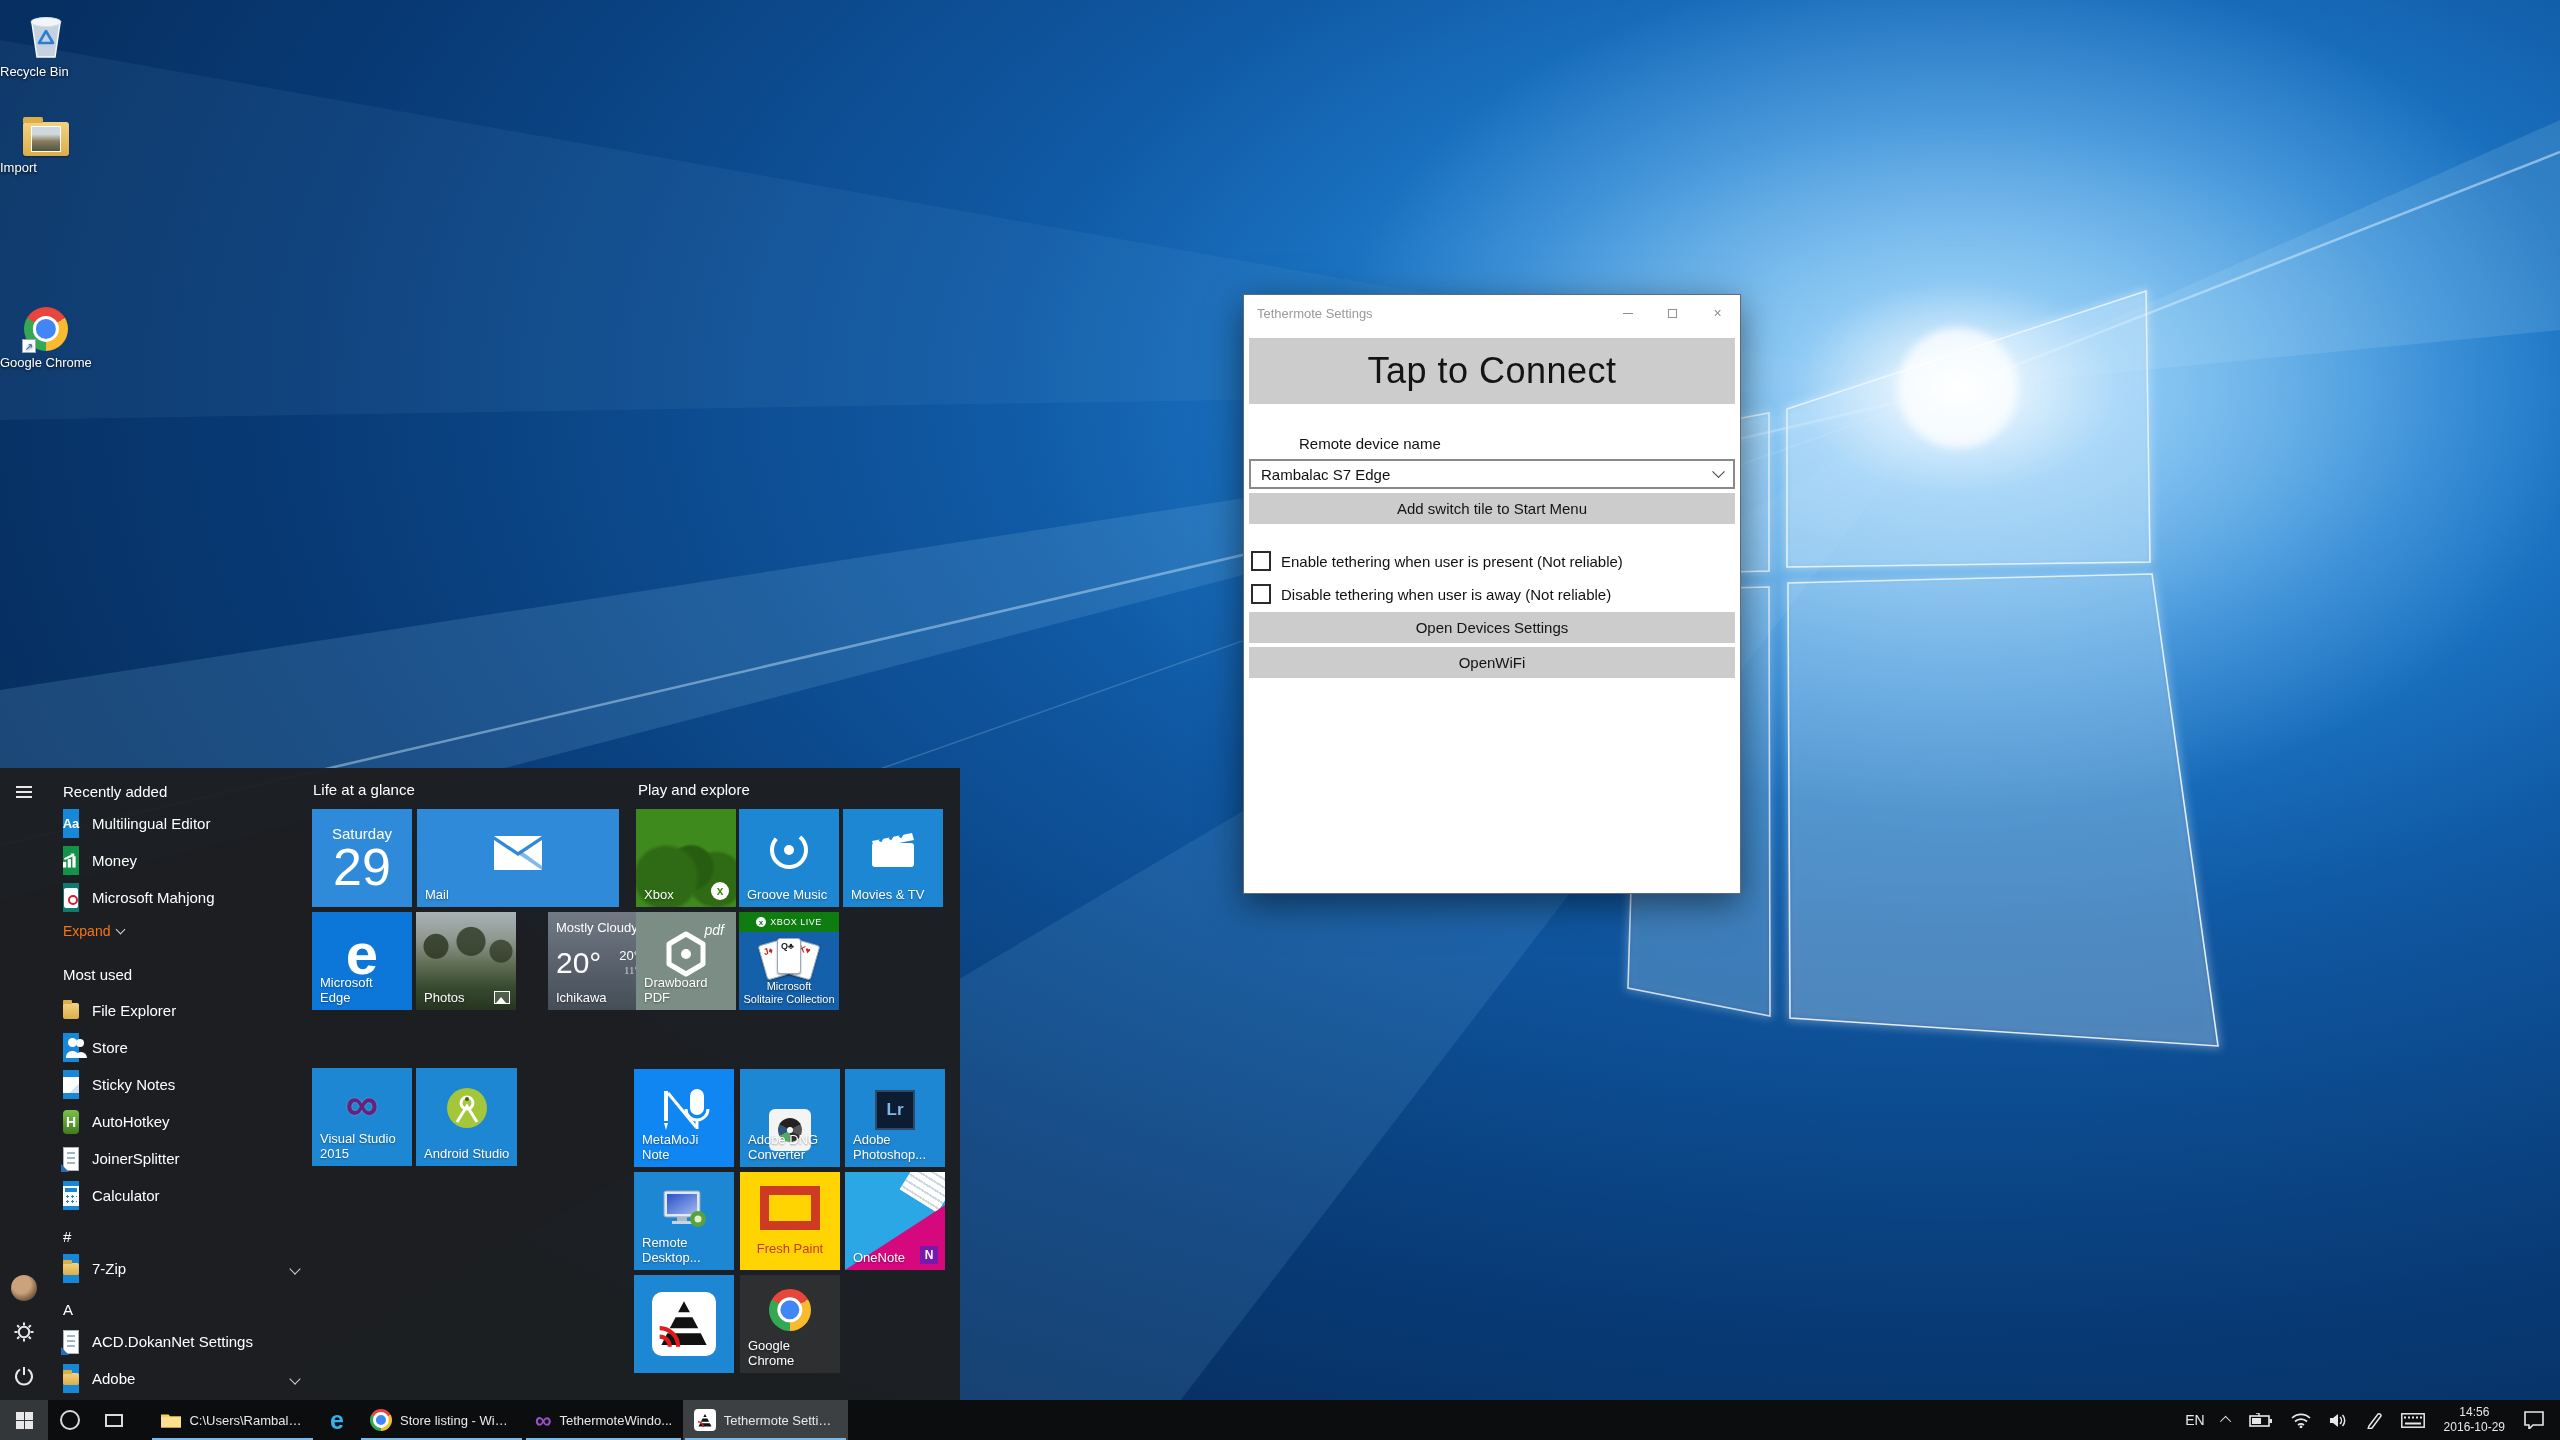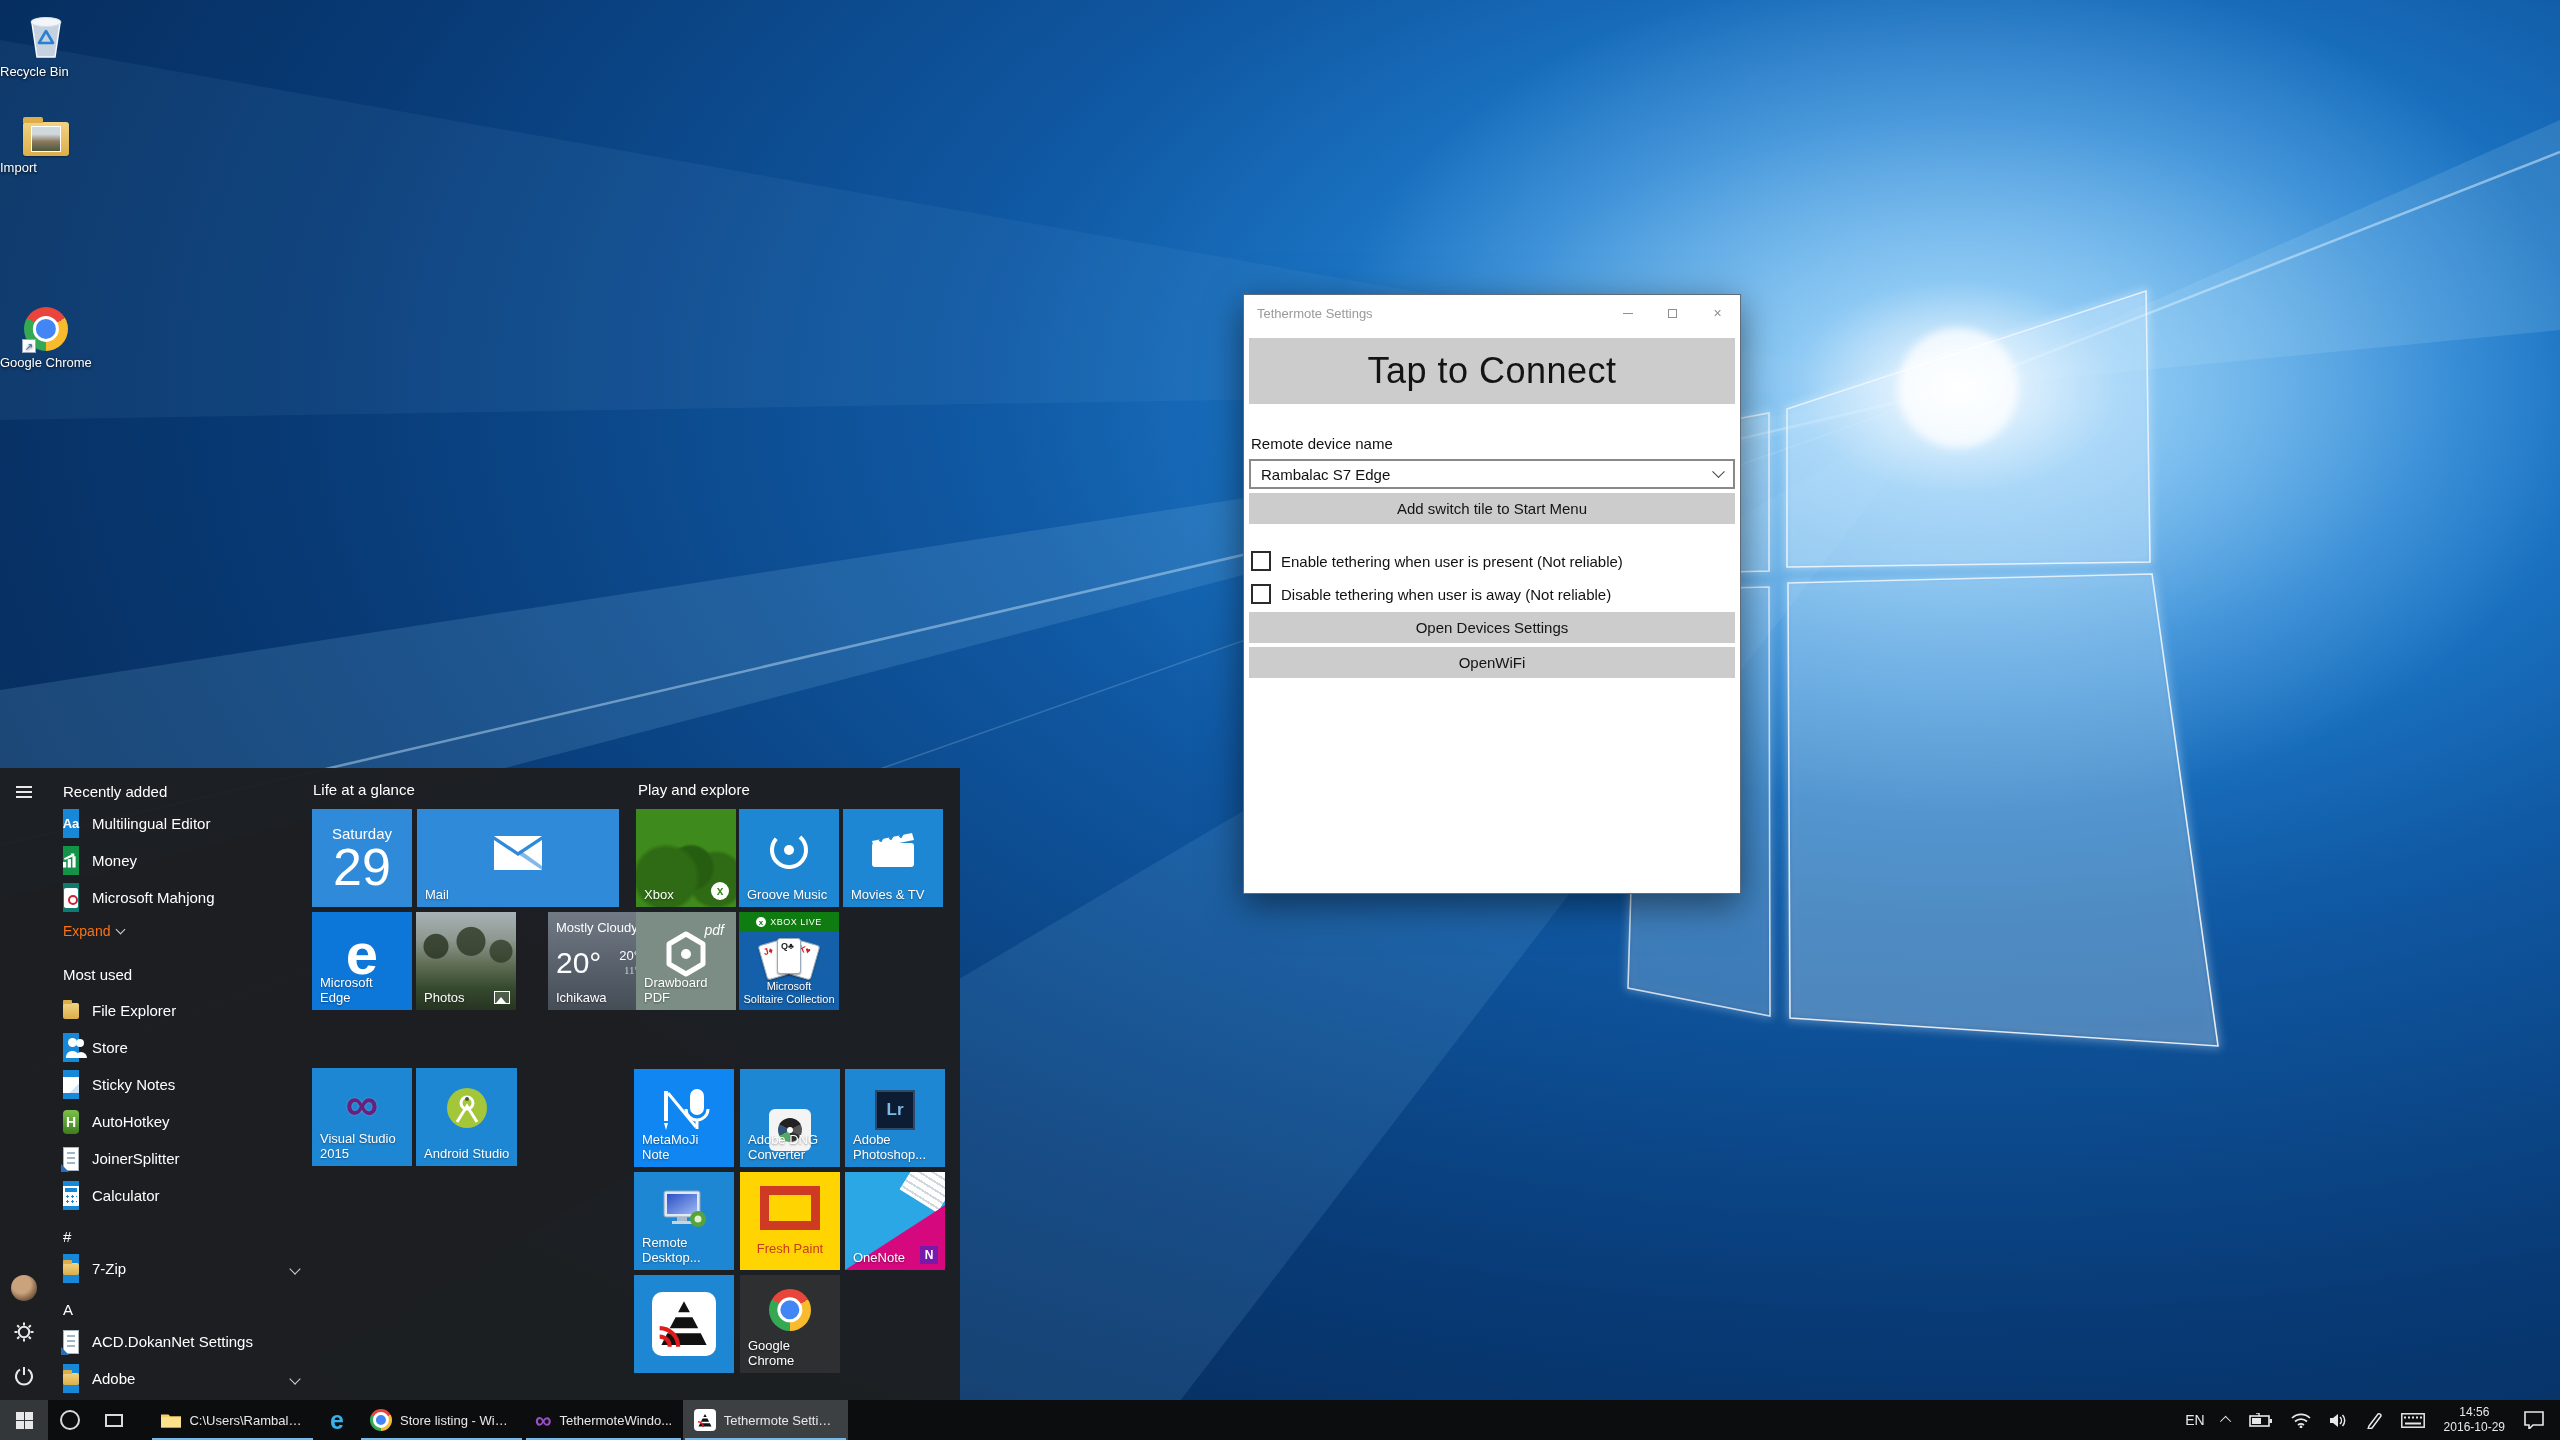--- a/index.html
+++ b/index.html
@@ -26,21 +26,21 @@
     border:1px solid #5f6b79;box-shadow:0 10px 34px rgba(0,0,0,.5);z-index:3;}
   .titlebar{height:36px;display:flex;align-items:center;}
   .titlebar .title{margin-left:13px;font-size:13px;color:#9a9a9a;}
   .winbtns{margin-left:auto;display:flex;height:100%;}
   .winbtn{width:45px;height:100%;display:flex;align-items:center;justify-content:center;color:#8f8f8f;font-size:14px;}
   .glyph-min{width:10px;height:1px;background:#8f8f8f;display:block;}
   .glyph-max{width:9px;height:9px;border:1px solid #8f8f8f;display:block;}
   .win-body{padding:0 5px;}
   .connect-btn{margin-top:7px;height:66px;background:#cccccc;display:flex;align-items:center;justify-content:center;
     font-size:36px;font-weight:300;color:#141414;letter-spacing:.5px;}
-  .field-label{margin-top:31px;font-size:15px;color:#111;padding-left:2px;}
+  .field-label{margin-top:31px;font-size:15px;color:#111;padding-left:2px;margin-left:48px;}
   .combo{margin-top:7px;height:30px;border:2px solid #898989;background:#fff;display:flex;align-items:center;
     padding:0 10px;font-size:15px;color:#111;}
   .combo .chev{margin-left:auto;width:9px;height:9px;border-right:1.6px solid #444;border-bottom:1.6px solid #444;
     transform:rotate(45deg) translate(-2px,-2px);}
   .wide-btn{height:31px;background:#cccccc;display:flex;align-items:center;justify-content:center;font-size:15px;color:#141414;}
   .mt4{margin-top:4px;} .mt8{margin-top:8px;}
   .chk{display:flex;align-items:center;gap:10px;font-size:15px;color:#111;padding-left:2px;}
   .chk .box{width:20px;height:20px;border:2px solid #2b2b2b;background:#fff;flex:none;}
   .chk1{margin-top:27px;} .chk2{margin-top:13px;}
 

